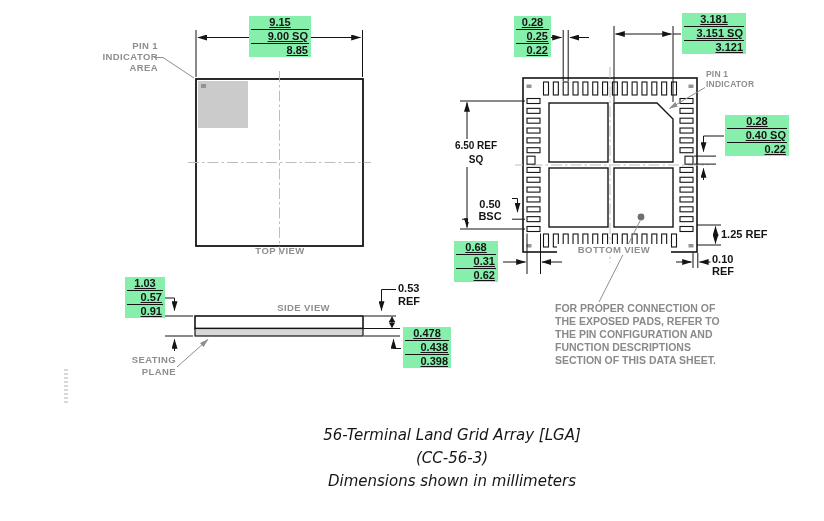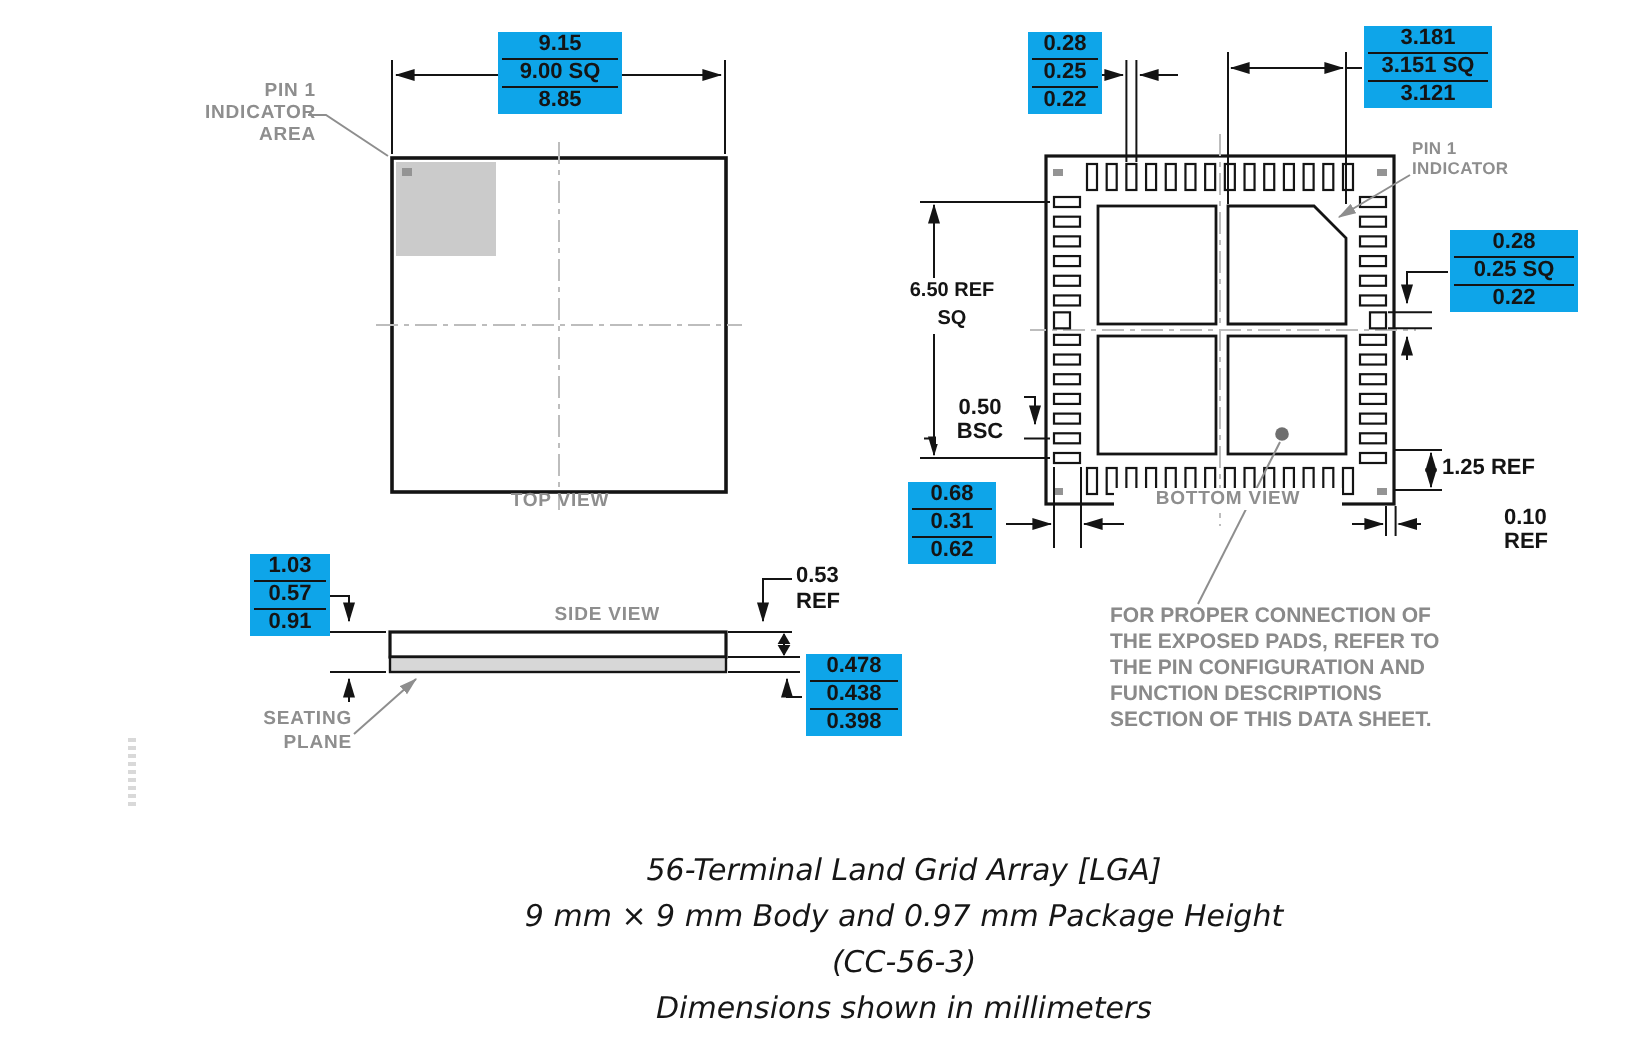--- a/index.html
+++ b/index.html
@@ -16,24 +16,24 @@
   .pad{stroke:var(--line);stroke-width:1.1;fill:#fff;}
   .ep{stroke:var(--line);stroke-width:1.4;fill:#fff;}
   .cl{stroke:var(--center);stroke-width:1;stroke-dasharray:11 3 2.5 3;fill:none;}
   .gl{stroke:var(--gray);stroke-width:1;fill:none;}
   .pin1fill{fill:var(--pin1);}
   .svlayer{fill:var(--layer);stroke:var(--line);stroke-width:1.2;}
   .cmark rect{fill:#949494;}
   marker path{fill:var(--line);}
   #gE path{fill:var(--gray);}
   .txt{position:absolute;white-space:nowrap;}
-  .stack{position:absolute;background:#0ea5e9;color:var(--line);
-         font:bold 11px/13px "Liberation Sans",sans-serif;text-align:center;padding:0 2px;}
+  .stack{position:absolute;background:#86efac;color:var(--line);
+         font:bold 11px/13px "Liberation Sans",sans-serif;text-align:center;padding:0 2px;text-decoration:underline;}
   .stack>div{padding:0 1px;}
-  .stack>div+div{border-top:1.3px solid var(--line);}
+  .stack>div+div{border-top:1.3px solid var(--line);text-align:right;}
   .dim{color:var(--line);font-weight:bold;font-size:11px;line-height:12px;}
   .glabel{color:var(--gray);font-weight:bold;font-size:9.5px;line-height:11px;letter-spacing:.4px;}
   .whitebg{background:#fff;padding:0 2px;}
   #bv-array{font-size:10px;line-height:14px;text-align:center;}
   #bv-pitch{text-align:center;margin-top:12px;}
   #bv-pin1{font-size:8.5px;line-height:9.5px;letter-spacing:.2px;}
   #note{color:var(--note);font-weight:bold;font-size:10.5px;line-height:13px;}
   #caption{font-family:"DejaVu Sans",sans-serif;font-style:italic;color:#161616;
            font-size:15px;line-height:23px;text-align:center;}
   #edge-marker{position:absolute;left:64px;top:369px;width:4px;height:34px;opacity:.65;
@@ -222,25 +222,25 @@
   <div>0.50</div>
   <div>BSC</div>
 </div>
 <div class="stack" style="left:454px;top:241px;width:40px">
   <div>0.68</div>
   <div>0.31</div>
   <div>0.62</div>
 </div>
 <div class="stack" style="left:725px;top:115px;width:60px">
   <div>0.28</div>
-  <div>0.25 SQ</div>
+  <div>0.40 SQ</div>
   <div>0.22</div>
 </div>
 <div class="txt dim" style="left:721px;top:228px">1.25 REF</div>
-<div class="txt dim" style="left:752px;top:253px;width:46px">
+<div class="txt dim" style="left:712px;top:253px;width:46px">
   <div>0.10</div>
   <div>REF</div>
 </div>
 <div class="txt glabel whitebg" style="left:557px;top:244px;width:110px;text-align:center">BOTTOM VIEW</div>
 
 <div class="stack" style="left:125px;top:277px;width:36px">
   <div>1.03</div>
   <div>0.57</div>
   <div>0.91</div>
 </div>
@@ -261,19 +261,18 @@
 
 <div id="note" class="txt" style="left:555px;top:302px;width:240px">
   <div>FOR PROPER CONNECTION OF</div>
   <div>THE EXPOSED PADS, REFER TO</div>
   <div>THE PIN CONFIGURATION AND</div>
   <div>FUNCTION DESCRIPTIONS</div>
   <div>SECTION OF THIS DATA SHEET.</div>
 </div>
 <div id="caption" class="txt" style="left:212px;top:424px;width:480px;white-space:normal">
   <div>56-Terminal Land Grid Array [LGA]</div>
-  <div>9 mm × 9 mm Body and 0.97 mm Package Height</div>
   <div>(CC-56-3)</div>
   <div>Dimensions shown in millimeters</div>
 </div>
 <div id="edge-marker"></div>
 
 </div>
 
 </body></html>

